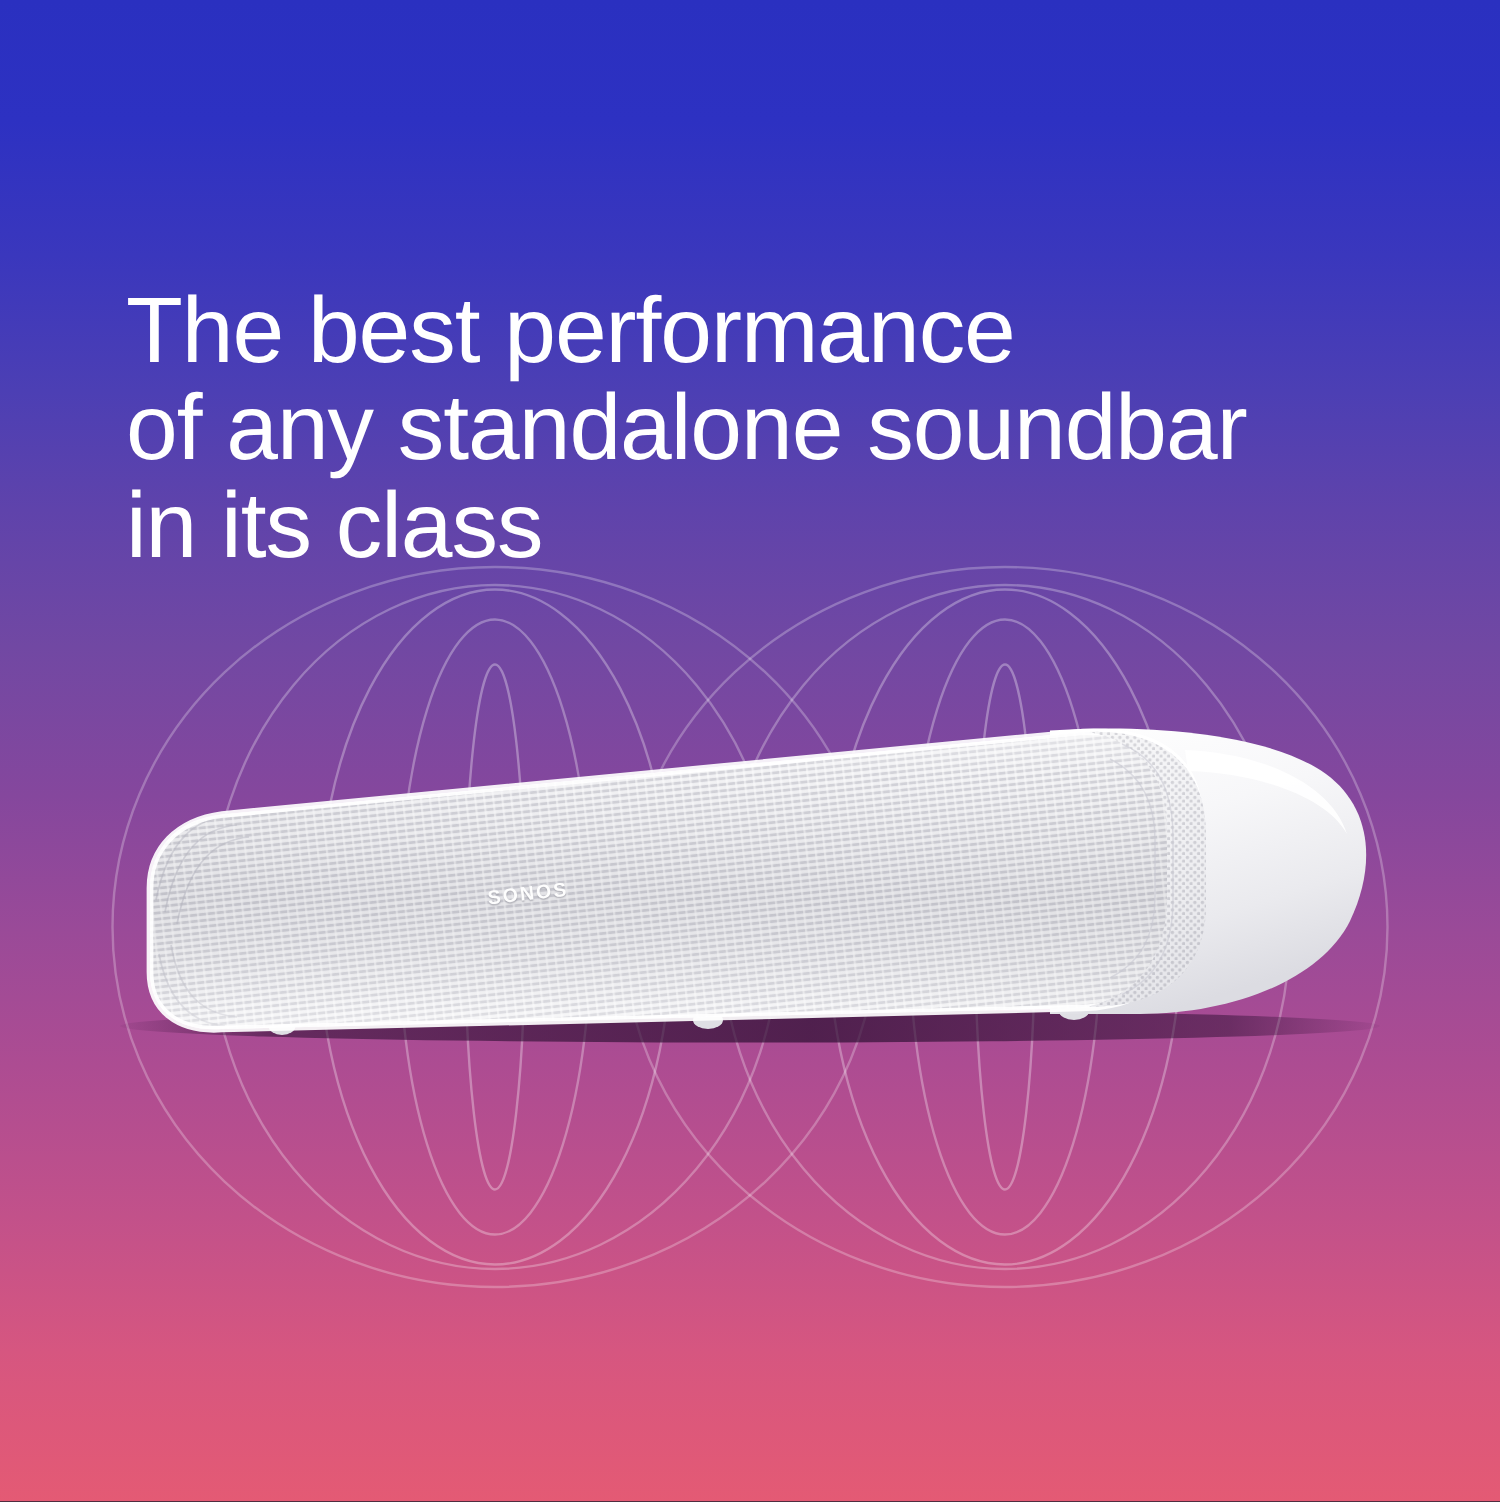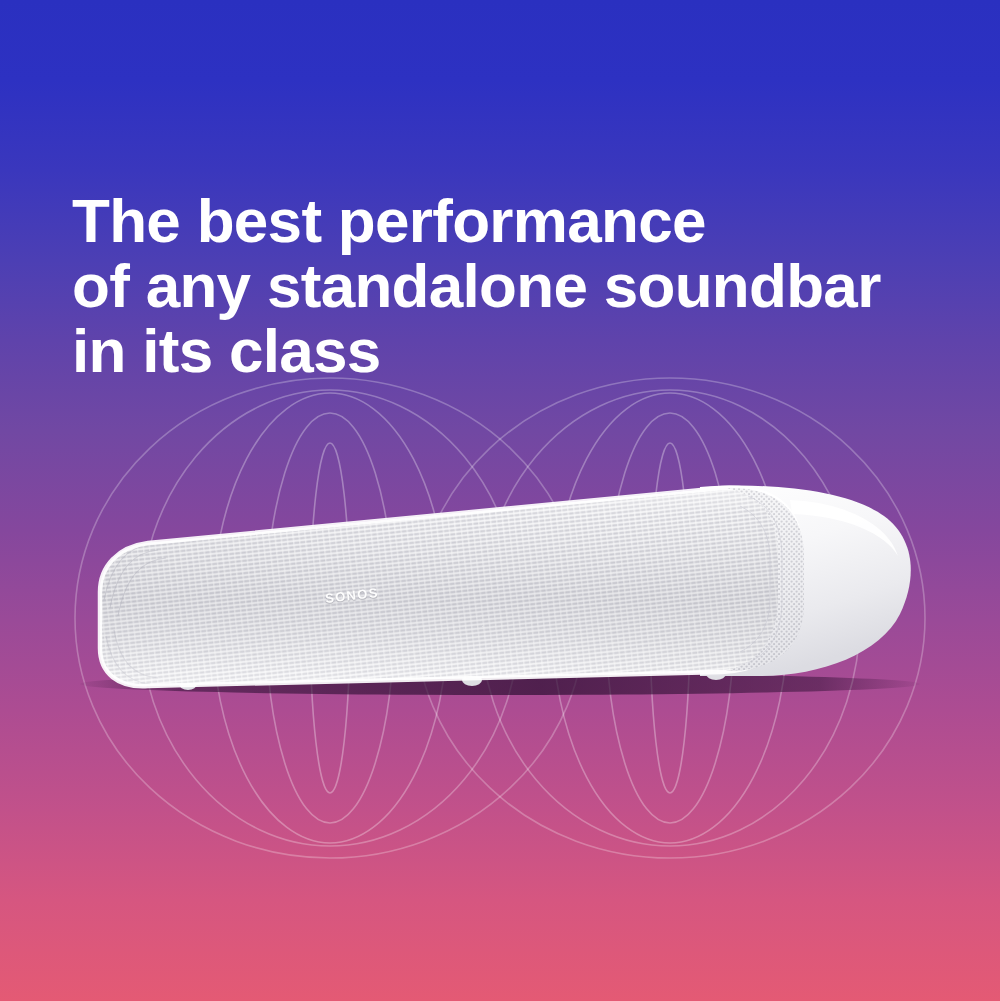--- a/index.html
+++ b/index.html
@@ -42,27 +42,27 @@
   }
   #rings ellipse {
     fill: none;
     stroke: #ffffff;
     stroke-width: 1.6;
   }
 
   
   #headline {
     position: absolute;
-    left: 72px;
+    left: 84px;
     top: 146px;
     width: 880px;
     color: #ffffff;
     font-size: 62px;
     line-height: 65px;
-    font-weight: 700;
+    font-weight: 400;
     letter-spacing: -0.7px;
     white-space: pre-line;
     text-rendering: optimizeLegibility;
   }
 
   
   #soundbar-wrap {
     position: absolute;
     left: 0;
     top: 0;

